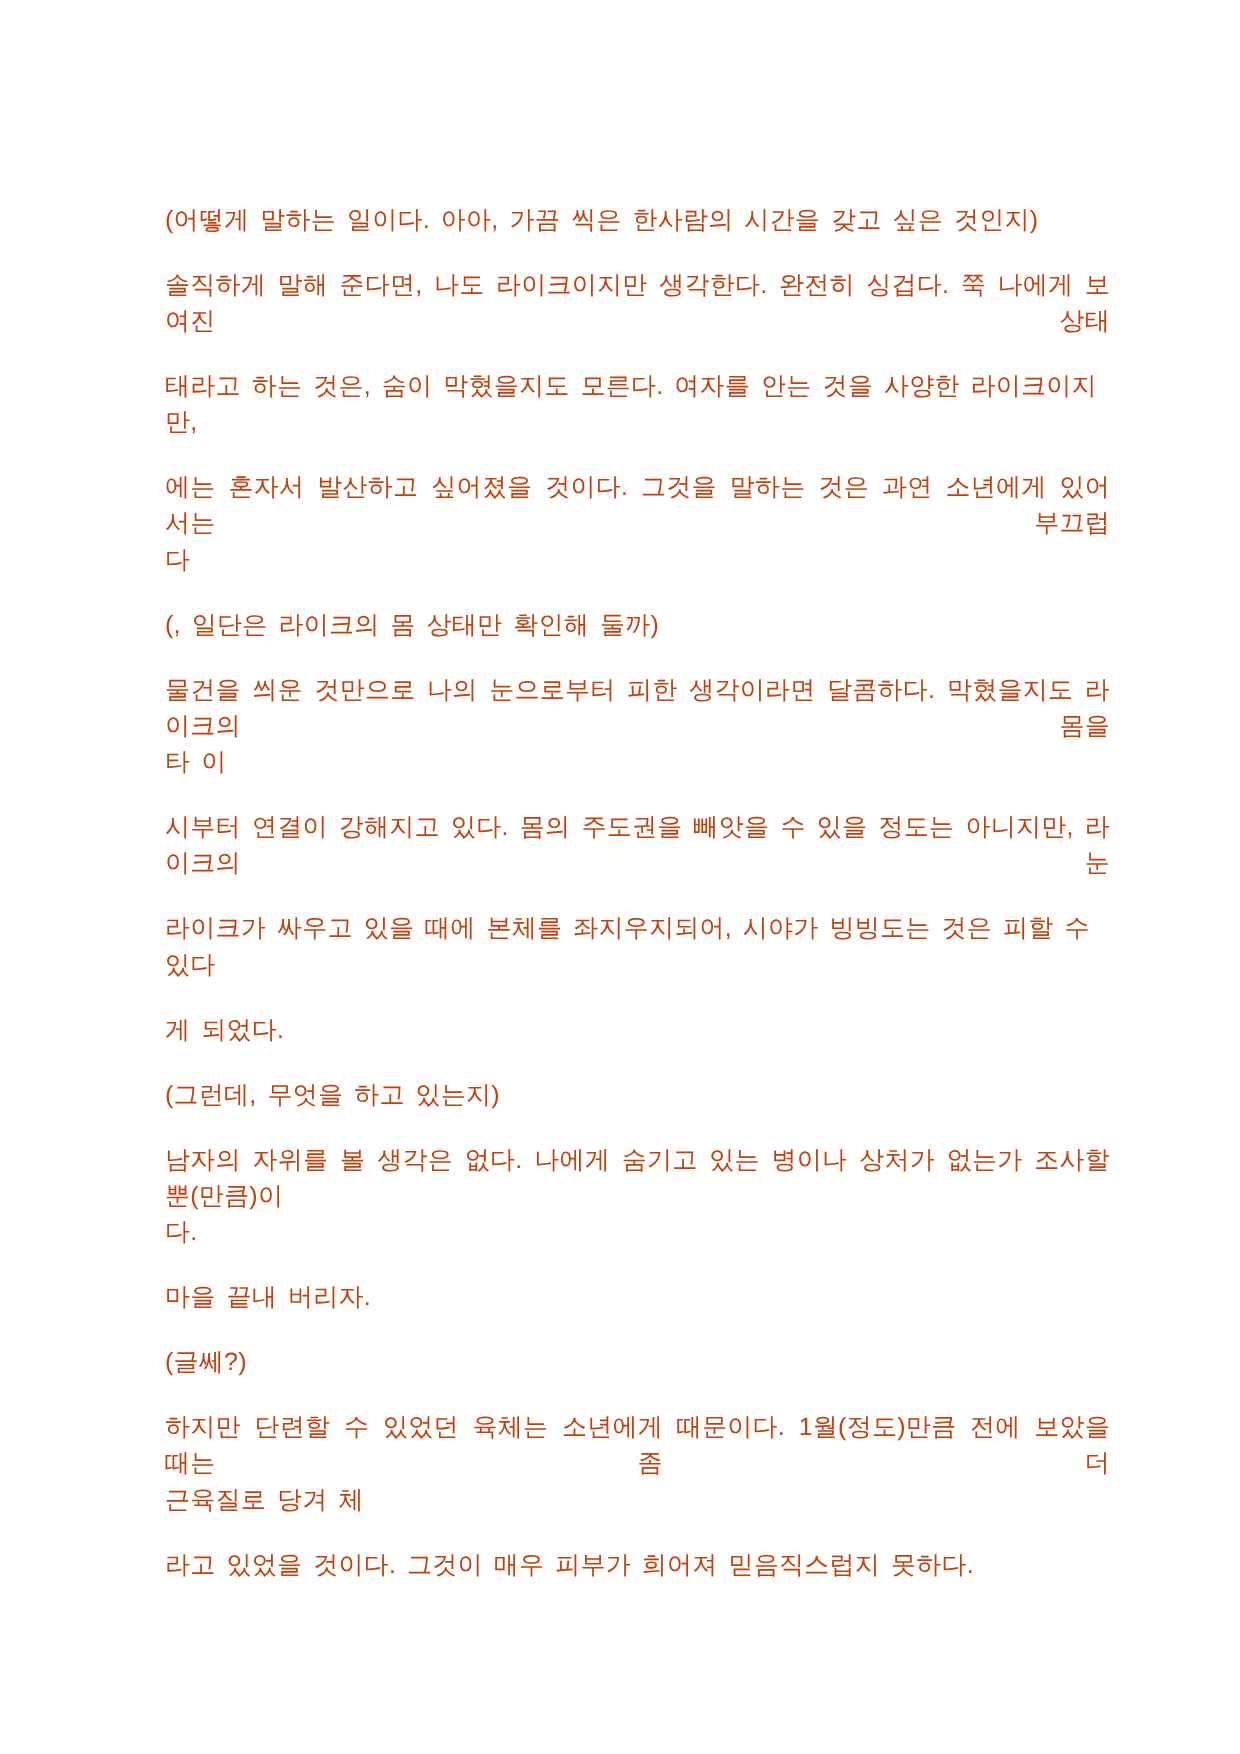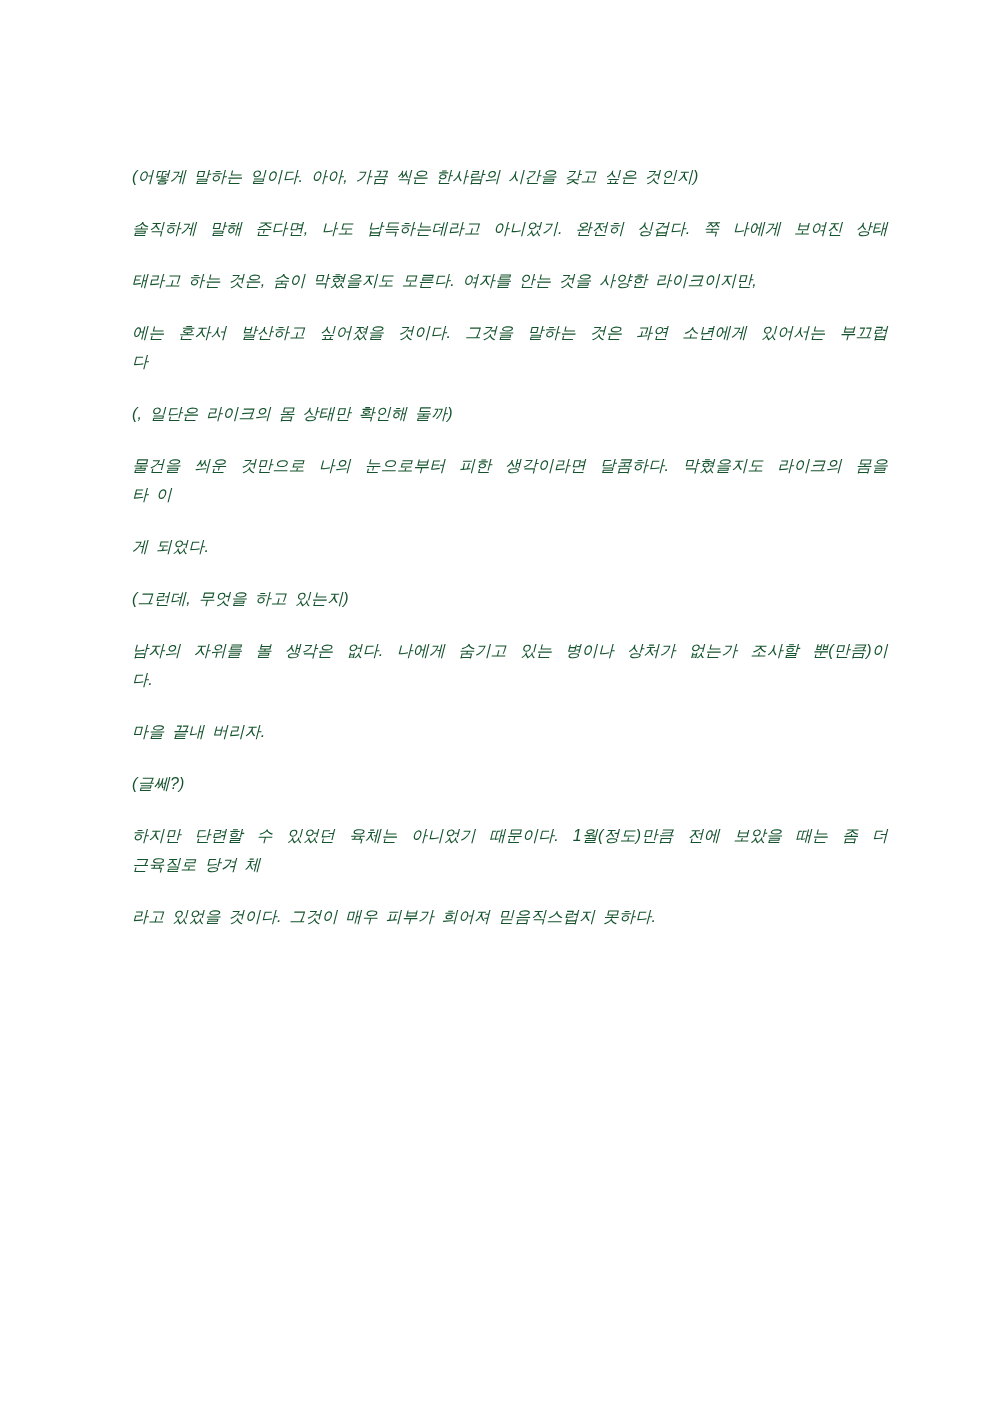--- a/index.html
+++ b/index.html
@@ -21,45 +21,44 @@
     background: #ffffff;
   }
   .para {
     margin: 0 0 23px 0;
   }
   .para:last-child {
     margin-bottom: 0;
   }
   .line {
     display: block;
-    font-size: 16px;
+    font-size: 20px;
     line-height: 29px;
-    color: #14532d;
+    color: #c2410c;
     letter-spacing: 0.2px;
     word-spacing: 3px;
     text-align: left;
     white-space: normal;
-    font-style: italic;
   }
   .line.full {
     text-align: justify;
     text-align-last: justify;
   }
 </style>
 </head>
 <body>
 
 <main class="page">
 
   <p class="para">
     <span class="line">(어떻게 말하는 일이다. 아아, 가끔 씩은 한사람의 시간을 갖고 싶은 것인지)</span>
   </p>
 
   <p class="para">
-    <span class="line full">솔직하게 말해 준다면, 나도 납득하는데라고 아니었기. 완전히 싱겁다. 쭉 나에게 보여진 상태</span>
+    <span class="line full">솔직하게 말해 준다면, 나도 라이크이지만 생각한다. 완전히 싱겁다. 쭉 나에게 보여진 상태</span>
   </p>
 
   <p class="para">
     <span class="line">태라고 하는 것은, 숨이 막혔을지도 모른다. 여자를 안는 것을 사양한 라이크이지만,</span>
   </p>
 
   <p class="para">
     <span class="line full">에는 혼자서 발산하고 싶어졌을 것이다. 그것을 말하는 것은 과연 소년에게 있어서는 부끄럽</span>
     <span class="line">다</span>
   </p>
@@ -67,22 +66,28 @@
 
   <p class="para">
     <span class="line">(, 일단은 라이크의 몸 상태만 확인해 둘까)</span>
   </p>
 
   <p class="para">
     <span class="line full">물건을 씌운 것만으로 나의 눈으로부터 피한 생각이라면 달콤하다. 막혔을지도 라이크의 몸을</span>
     <span class="line">타 이</span>
   </p>
 
+  <p class="para">
+    <span class="line full">시부터 연결이 강해지고 있다. 몸의 주도권을 빼앗을 수 있을 정도는 아니지만, 라이크의 눈</span>
+  </p>
 
 
+  <p class="para">
+    <span class="line">라이크가 싸우고 있을 때에 본체를 좌지우지되어, 시야가 빙빙도는 것은 피할 수 있다</span>
+  </p>
 
   <p class="para">
     <span class="line">게 되었다.</span>
   </p>
 
   <p class="para">
     <span class="line">(그런데, 무엇을 하고 있는지)</span>
   </p>
 
   <p class="para">
@@ -93,21 +98,21 @@
   <p class="para">
     <span class="line">마을 끝내 버리자.</span>
   </p>
 
   <p class="para">
     <span class="line">(글쎄?)</span>
   </p>
 
 
   <p class="para">
-    <span class="line full">하지만 단련할 수 있었던 육체는 아니었기 때문이다. 1월(정도)만큼 전에 보았을 때는 좀 더</span>
+    <span class="line full">하지만 단련할 수 있었던 육체는 소년에게 때문이다. 1월(정도)만큼 전에 보았을 때는 좀 더</span>
     <span class="line">근육질로 당겨 체</span>
   </p>
 
   <p class="para">
     <span class="line">라고 있었을 것이다. 그것이 매우 피부가 희어져 믿음직스럽지 못하다.</span>
   </p>
 
 </main>
 
 </body></html>

